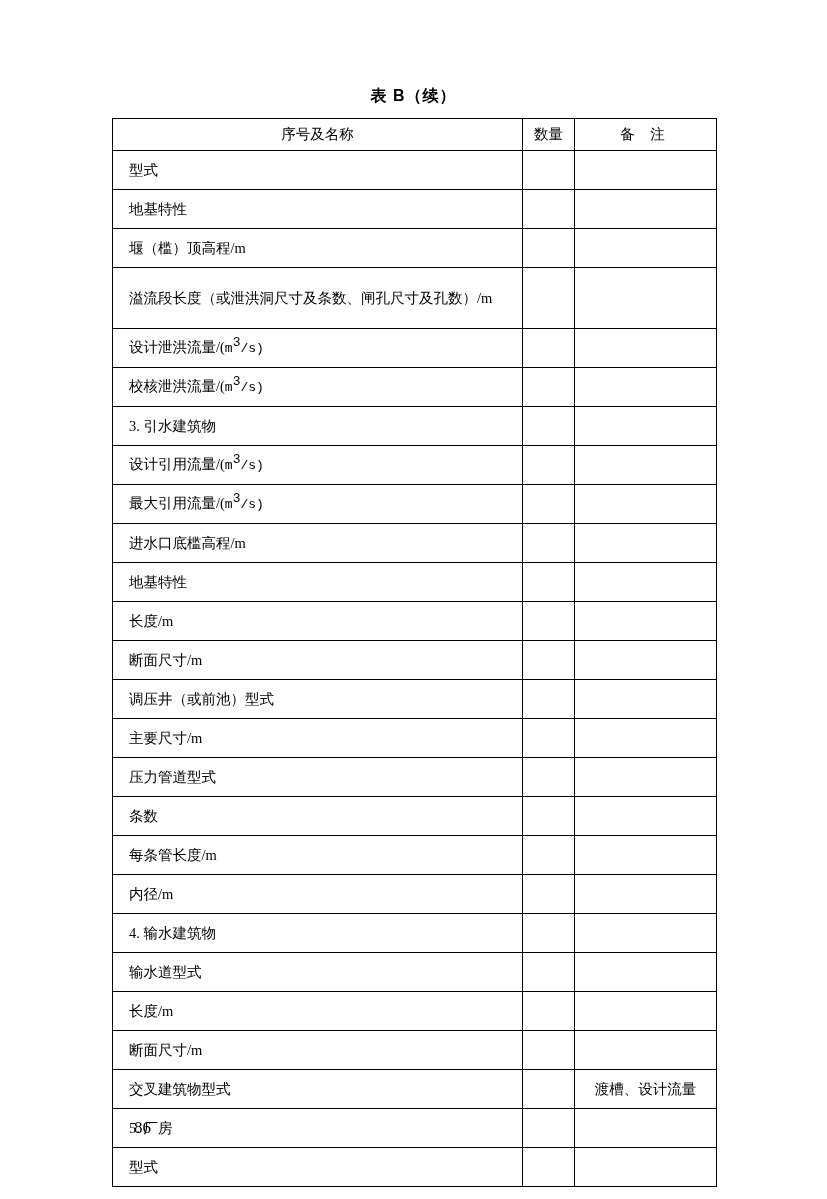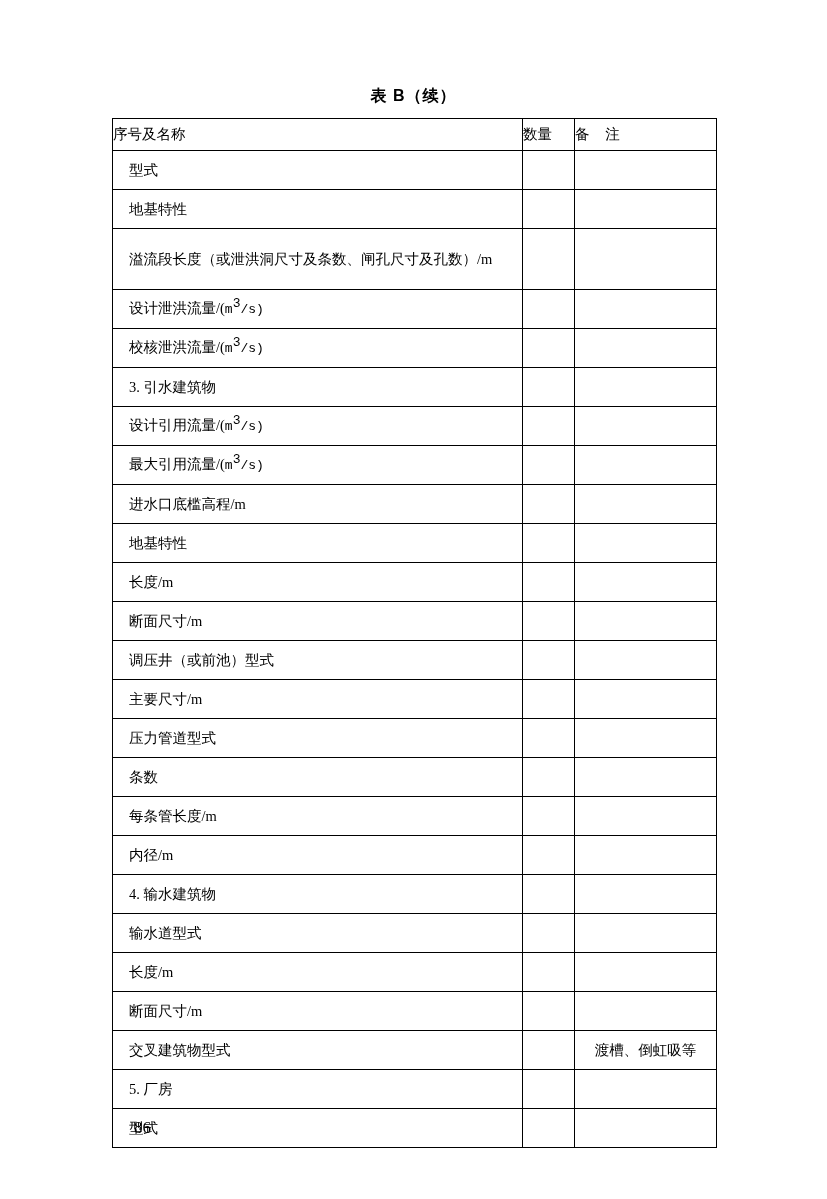--- a/index.html
+++ b/index.html
@@ -45,21 +45,21 @@
     font-size: 14.5px;
     vertical-align: middle;
     padding: 0;
   }
   .col-name { width: 410px; }
   .col-qty  { width: 52px; }
   .col-note { width: 142px; }
 
   thead td {
     height: 31px;
-    text-align: left;
+    text-align: center;
     font-size: 15px;
   }
   .hdr-note {
     letter-spacing: 6px;
     padding-left: 6px;
     margin-left: 28px;
   }
   tbody td.name {
     height: 32px;
     padding: 3px 0 3px 16px;
@@ -118,20 +118,25 @@
           <td class="name">型式</td>
           <td class="qty"></td>
           <td class="note"></td>
         </tr>
         <tr>
           <td class="name">地基特性</td>
           <td class="qty"></td>
           <td class="note"></td>
         </tr>
         <tr>
+          <td class="name">堰（槛）顶高程/m</td>
+          <td class="qty"></td>
+          <td class="note"></td>
+        </tr>
+        <tr>
           <td class="name tall">溢流段长度（或泄洪洞尺寸及条数、闸孔尺寸及孔数）/m</td>
           <td class="qty"></td>
           <td class="note"></td>
         </tr>
         <tr>
           <td class="name">设计泄洪流量/(<span class="mono">m</span><sup class="mono">3</sup><span class="mono">/s)</span></td>
           <td class="qty"></td>
           <td class="note"></td>
         </tr>
         <tr>
@@ -220,21 +225,21 @@
           <td class="note"></td>
         </tr>
         <tr>
           <td class="name">断面尺寸/m</td>
           <td class="qty"></td>
           <td class="note"></td>
         </tr>
         <tr>
           <td class="name">交叉建筑物型式</td>
           <td class="qty"></td>
-          <td class="note">渡槽、倒虹吸等</td>
+          <td class="note">渡槽、设计流量</td>
         </tr>
         <tr>
           <td class="name">5. 厂房</td>
           <td class="qty"></td>
           <td class="note"></td>
         </tr>
         <tr>
           <td class="name">型式</td>
           <td class="qty"></td>
           <td class="note"></td>

